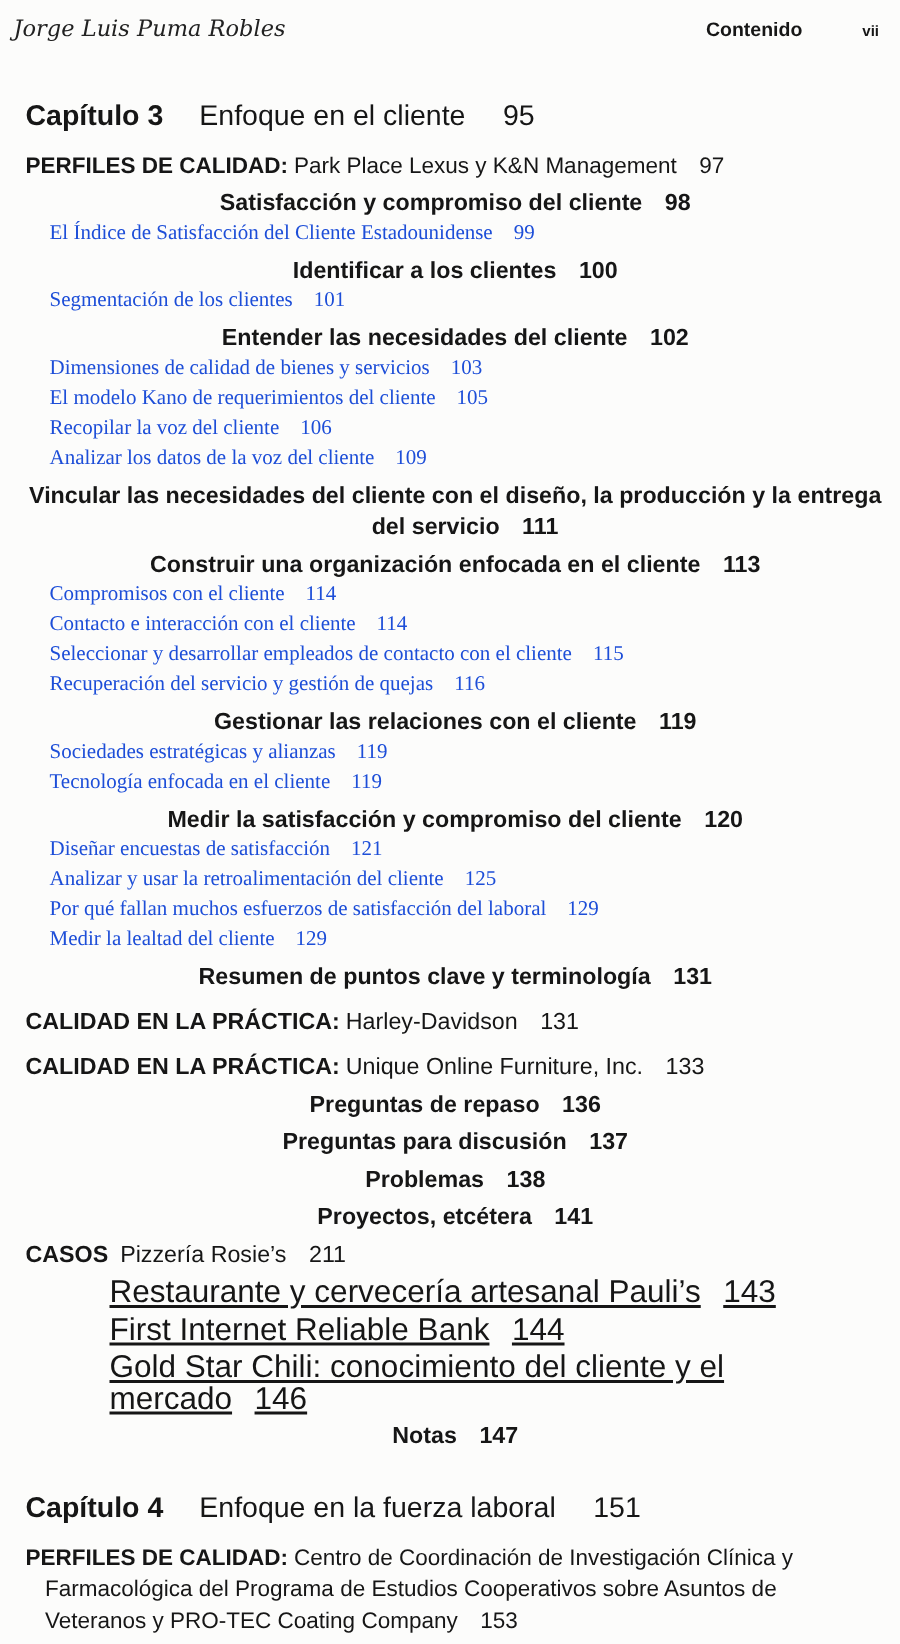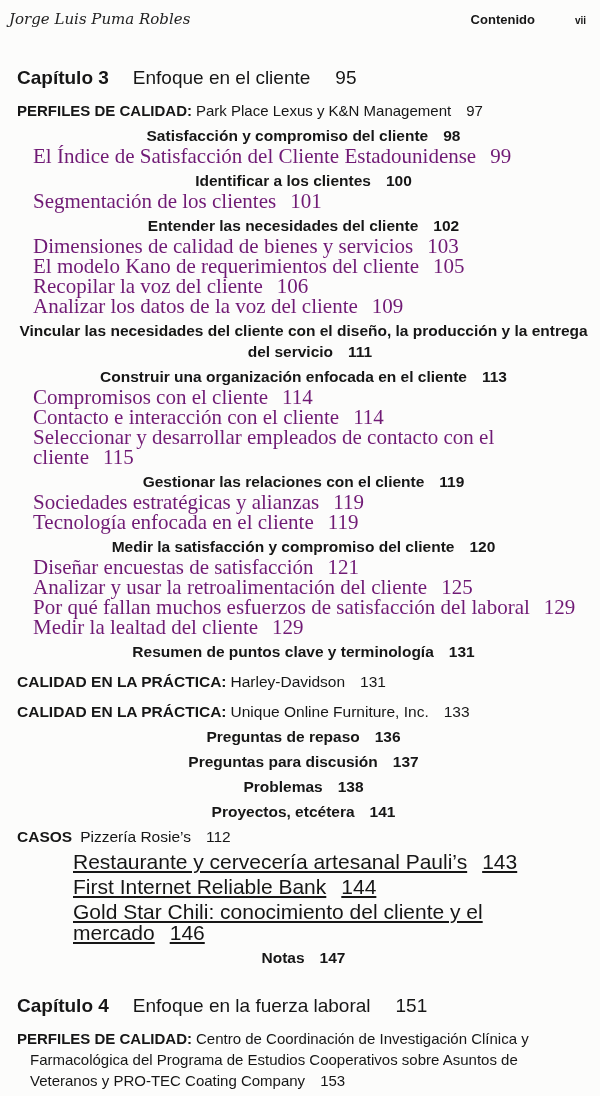--- a/index.html
+++ b/index.html
@@ -28,21 +28,21 @@
   .ch-heading.second { margin-top: 26px; }
   .ch-label { font-weight: 700; margin-right: 24px; }
   .ch-title { font-weight: 400; }
   .ch-page { margin-left: 25px; font-weight: 400; }
 
   
   .row { line-height: 21px; }
   .l1 { margin-top: 4px; font-size: 15.5px; font-weight: 700; text-align: center; }
   .l2 {
     margin-top: 0; margin-left: 16px; line-height: 20px;
-    font-family: "Liberation Serif", serif; font-size: 21px; font-weight: 400; color: #701a75;
+    font-family: "Liberation Serif", serif; font-size: 14px; font-weight: 400; color: #1d4ed8;
   }
   .profile { margin-top: 10px; font-size: 15px; font-weight: 400; }
   .feature { margin-top: 9px; font-size: 15.5px; font-weight: 400; }
   .lbl { font-weight: 700; margin-right: 4px; }
   .lbl-casos { font-weight: 700; margin-right: 8px; }
   .cases { margin-top: 4px; font-size: 15.5px; font-weight: 400; }
   .case-sub { margin-top: 4px; margin-left: 56px; font-size: 21px; font-weight: 400; text-decoration: underline; }
   .pg { margin-left: 15px; }
   .l2 .pg { margin-left: 14px; }
   .cont { margin-left: 13px; }
@@ -82,20 +82,21 @@
 
   <div class="row l1 wrap">
     <div>Vincular las necesidades del cliente con el diseño, la producción y la entrega</div>
     <div class="cont"><span>del servicio</span><span class="pg">111</span></div>
   </div>
 
   <div class="row l1"><span>Construir una organización enfocada en el cliente</span><span class="pg">113</span></div>
   <div class="row l2"><span>Compromisos con el cliente</span><span class="pg">114</span></div>
   <div class="row l2"><span>Contacto e interacción con el cliente</span><span class="pg">114</span></div>
   <div class="row l2"><span>Seleccionar y desarrollar empleados de contacto con el cliente</span><span class="pg">115</span></div>
+  <div class="row l2"><span>Recuperación del servicio y gestión de quejas</span><span class="pg">116</span></div>
 
   <div class="row l1"><span>Gestionar las relaciones con el cliente</span><span class="pg">119</span></div>
   <div class="row l2"><span>Sociedades estratégicas y alianzas</span><span class="pg">119</span></div>
   <div class="row l2"><span>Tecnología enfocada en el cliente</span><span class="pg">119</span></div>
 
   <div class="row l1"><span>Medir la satisfacción y compromiso del cliente</span><span class="pg">120</span></div>
   <div class="row l2"><span>Diseñar encuestas de satisfacción</span><span class="pg">121</span></div>
   <div class="row l2"><span>Analizar y usar la retroalimentación del cliente</span><span class="pg">125</span></div>
   <div class="row l2"><span>Por qué fallan muchos esfuerzos de satisfacción del laboral</span><span class="pg">129</span></div>
   <div class="row l2"><span>Medir la lealtad del cliente</span><span class="pg">129</span></div>
@@ -108,21 +109,21 @@
   <div class="row feature">
     <span class="lbl">CALIDAD EN LA PRÁCTICA:</span><span>Unique Online Furniture, Inc.</span><span class="pg">133</span>
   </div>
 
   <div class="row l1"><span>Preguntas de repaso</span><span class="pg">136</span></div>
   <div class="row l1"><span>Preguntas para discusión</span><span class="pg">137</span></div>
   <div class="row l1"><span>Problemas</span><span class="pg">138</span></div>
   <div class="row l1"><span>Proyectos, etcétera</span><span class="pg">141</span></div>
 
   <div class="row cases">
-    <span class="lbl-casos">CASOS</span><span>Pizzería Rosie’s</span><span class="pg">112</span>
+    <span class="lbl-casos">CASOS</span><span>Pizzería Rosie’s</span><span class="pg">211</span>
   </div>
   <div class="row case-sub"><span>Restaurante y cervecería artesanal Pauli’s</span><span class="pg">143</span></div>
   <div class="row case-sub"><span>First Internet Reliable Bank</span><span class="pg">144</span></div>
   <div class="row case-sub"><span>Gold Star Chili: conocimiento del cliente y el mercado</span><span class="pg">146</span></div>
 
   <div class="row l1"><span>Notas</span><span class="pg">147</span></div>
 
   <div class="ch-heading second">
     <span class="ch-label">Capítulo 4</span><span class="ch-title">Enfoque en la fuerza laboral</span><span class="ch-page">151</span>
   </div>

